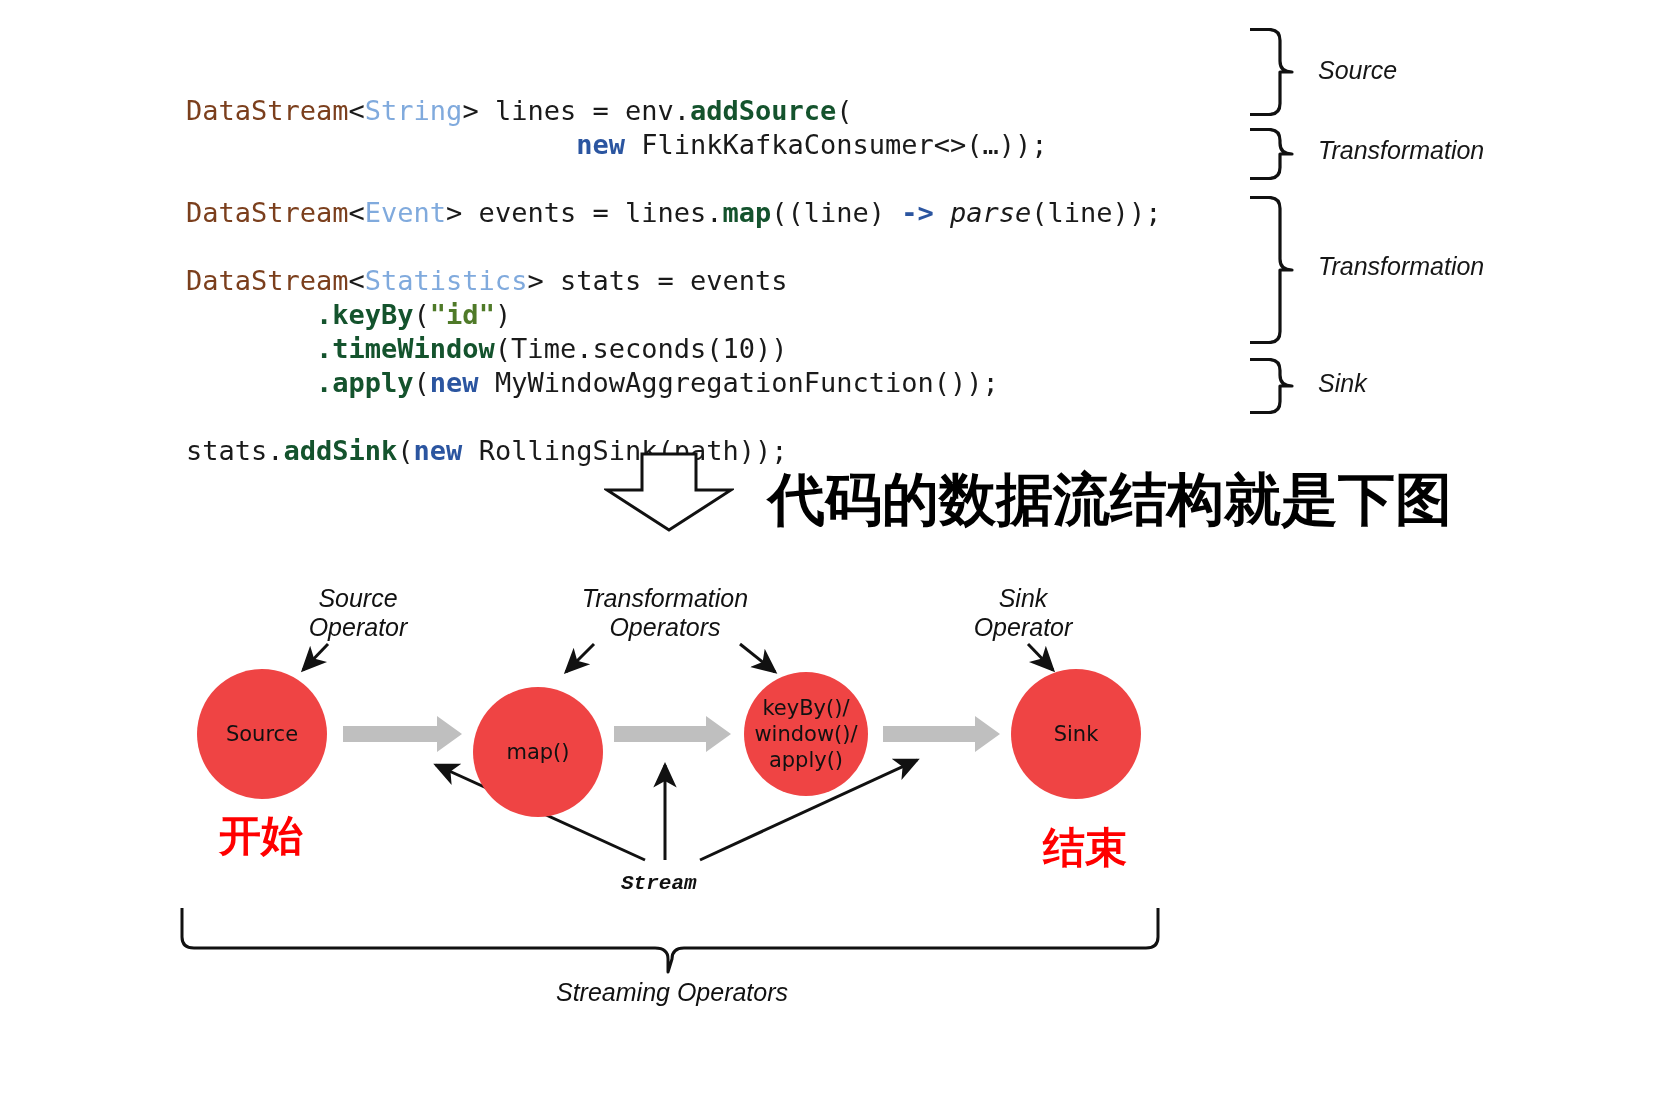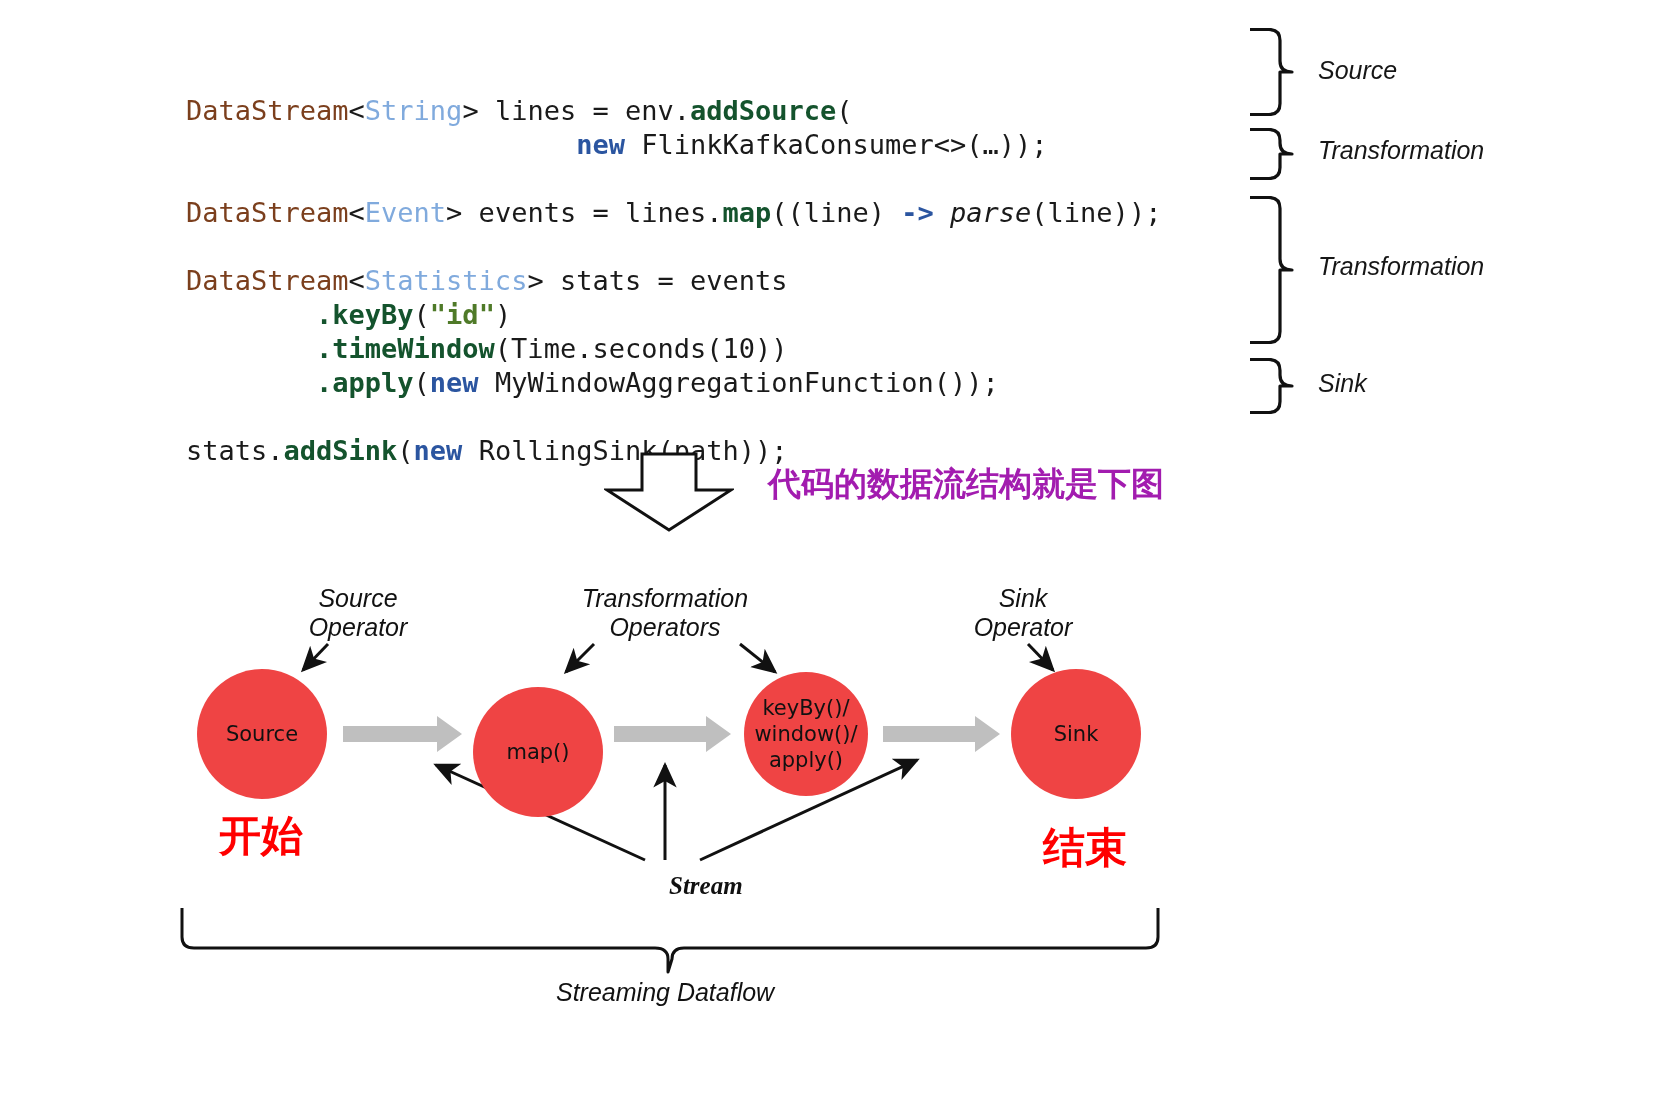--- a/index.html
+++ b/index.html
@@ -58,23 +58,23 @@
     left: 604px;
     top: 452px;
   }
 
   
   #cn-caption {
     position: absolute;
     left: 768px;
     top: 462px;
     font-family: "DejaVu Sans", "Liberation Sans", sans-serif;
-    font-size: 33px;
+    font-size: 57px;
     font-weight: bold;
-    color: #a21caf;
+    color: #000000;
     white-space: nowrap;
     letter-spacing: 0px;
   }
 
   
   #diagram {
     position: absolute;
     left: 0;
     top: 560px;
     width: 1656px;
@@ -106,27 +106,26 @@
   .cn-red {
     position: absolute;
     font-family: Liberation Sans, sans-serif;
     font-size: 42px;
     font-weight: bold;
     color: #ff0000;
     white-space: nowrap;
   }
   .stream-label {
     position: absolute;
-    font-family: Liberation Serif, serif;
+    font-family: Liberation Mono, monospace;
     font-style: italic;
     font-weight: bold;
-    font-size: 25px;
-    color: #111111;
-    white-space: nowrap;
-    margin-left: 48px;
+    font-size: 21px;
+    color: #111111;
+    white-space: nowrap;
   }
   .dataflow-label {
     position: absolute;
     font-family: "Liberation Sans", sans-serif;
     font-style: italic;
     font-size: 25px;
     color: #111111;
     white-space: nowrap;
   }
   .svg-layer {
@@ -238,16 +237,16 @@
 Operator</div>
       </div>
 
     <div id="red-labels">
         <div class="cn-red" style="left: 219px; top: 248px;">开始</div>
         <div class="cn-red" style="left: 1043px; top: 260px;">结束</div>
       </div>
 
     <div class="stream-label" style="left:621px; top:312px;">Stream</div>
 
-    <div class="dataflow-label" style="left:556px; top:418px;">Streaming Dataflow</div>
+    <div class="dataflow-label" style="left:556px; top:418px;">Streaming Operators</div>
   </div>
 
 </div>
 
 </body></html>

